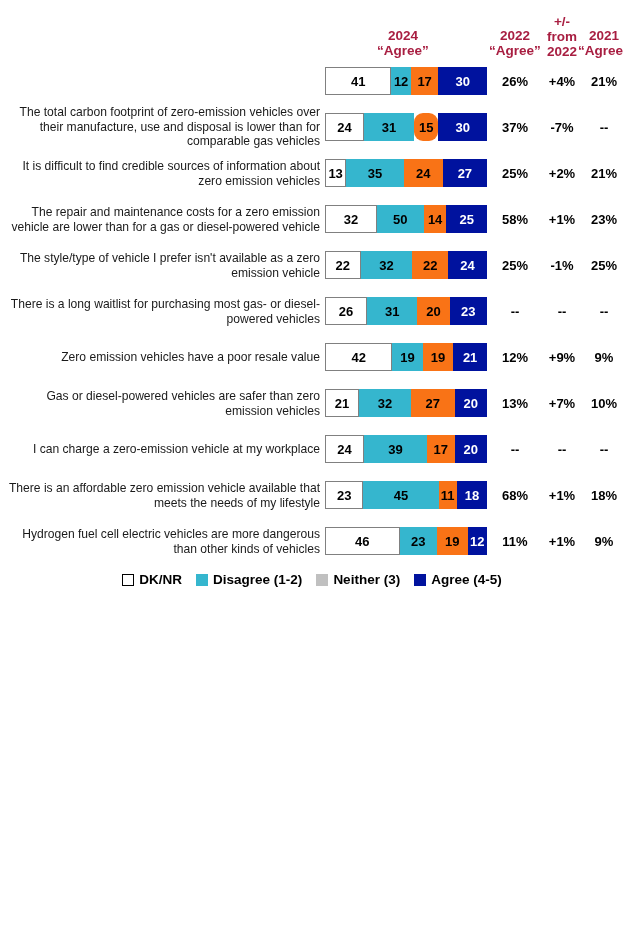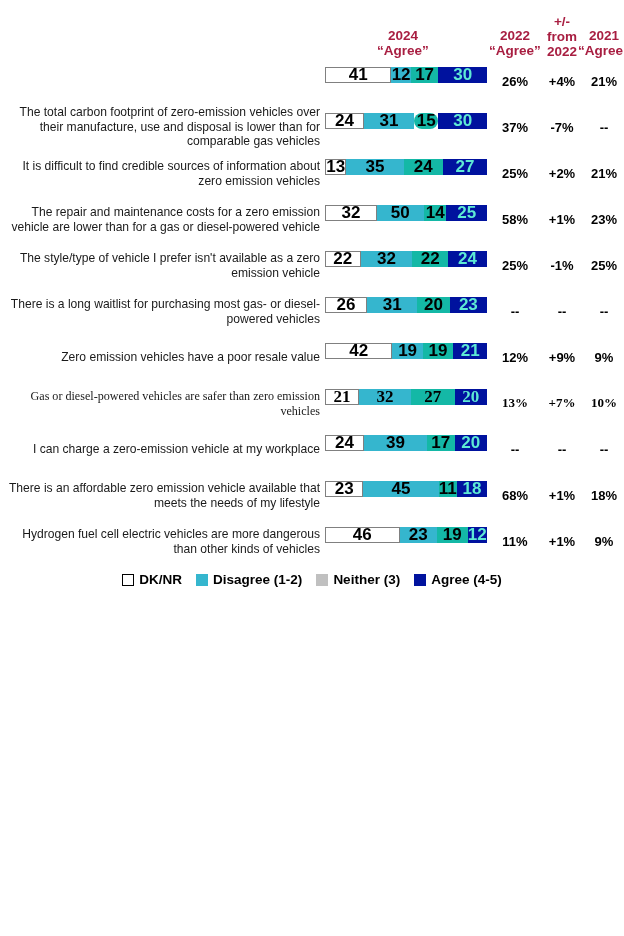--- a/index.html
+++ b/index.html
@@ -71,45 +71,45 @@
     position: absolute;
     left: 325px;
     top: 50%;
     transform: translateY(-50%);
     width: 162px;
     height: 28px;
     display: flex;
     box-sizing: border-box;
   }
   .seg {
-    height: 16px;
+    height: 28px;
     box-sizing: border-box;
     display: flex;
     align-items: center;
     justify-content: center;
-    font-size: 17px;
+    font-size: 13px;
     font-weight: bold;
     overflow: hidden;
   }
   .seg-dknr {
     background: #ffffff;
     border: 1px solid #808080;
     color: #000000;
   }
   .seg-disagree {
     background: #35B6CE;
     color: #000000;
   }
   .seg-neither {
-    background: #14b8a6;
+    background: #f97316;
     color: #000000;
   }
   .seg-agree {
     background: #00129E;
-    color: #5eead4;
+    color: #ffffff;
   }
 
   .val {
     position: absolute;
     top: 50%;
     transform: translateY(-50%);
     font-size: 13px;
     font-weight: bold;
     text-align: center;
     color: #000000;
@@ -250,21 +250,21 @@
         <div class="bar">
           <div class="seg seg-dknr" style="width: 67.3663px;">42</div>
           <div class="seg seg-disagree" style="width: 30.4752px;">19</div>
           <div class="seg seg-neither" style="width: 30.4752px;">19</div>
           <div class="seg seg-agree" style="width: 33.6832px;">21</div>
         </div>
         <div class="val v2022">12%</div>
         <div class="val vdelta">+9%</div>
         <div class="val v2021">9%</div>
       </div>
-      <div class="row" style="top: 380px; font-family: Liberation Serif, serif;">
+      <div class="row" style="top: 380px;">
         <div class="row-label">Gas or diesel-powered vehicles are safer than zero emission vehicles</div>
         <div class="bar">
           <div class="seg seg-dknr" style="width: 34.02px;">21</div>
           <div class="seg seg-disagree" style="width: 51.84px;">32</div>
           <div class="seg seg-neither" style="width: 43.74px;">27</div>
           <div class="seg seg-agree" style="width: 32.4px;">20</div>
         </div>
         <div class="val v2022">13%</div>
         <div class="val vdelta">+7%</div>
         <div class="val v2021">10%</div>

